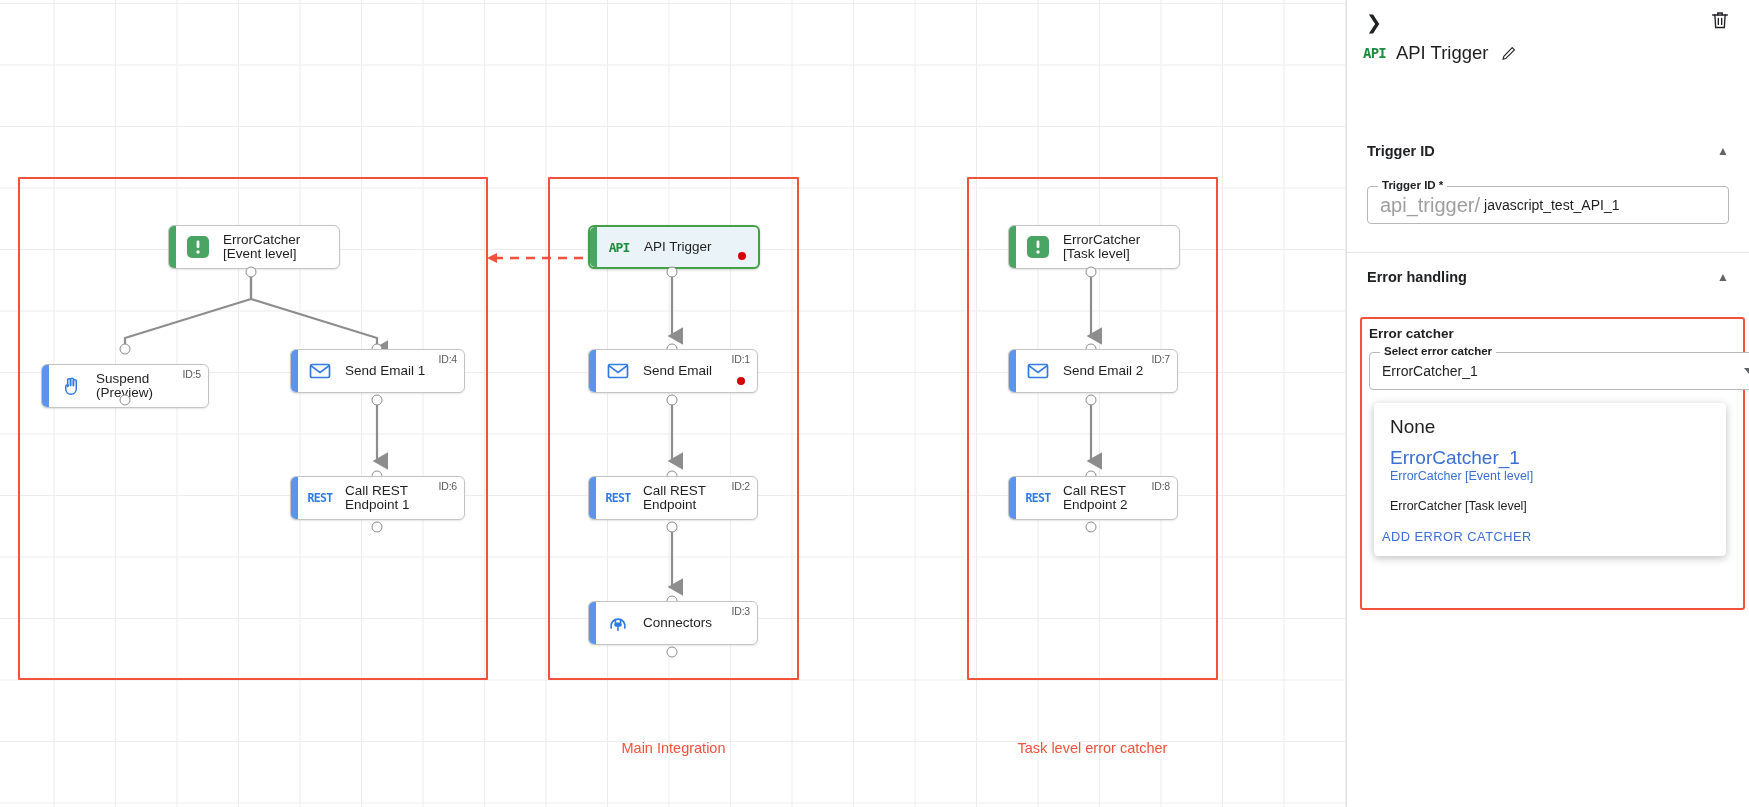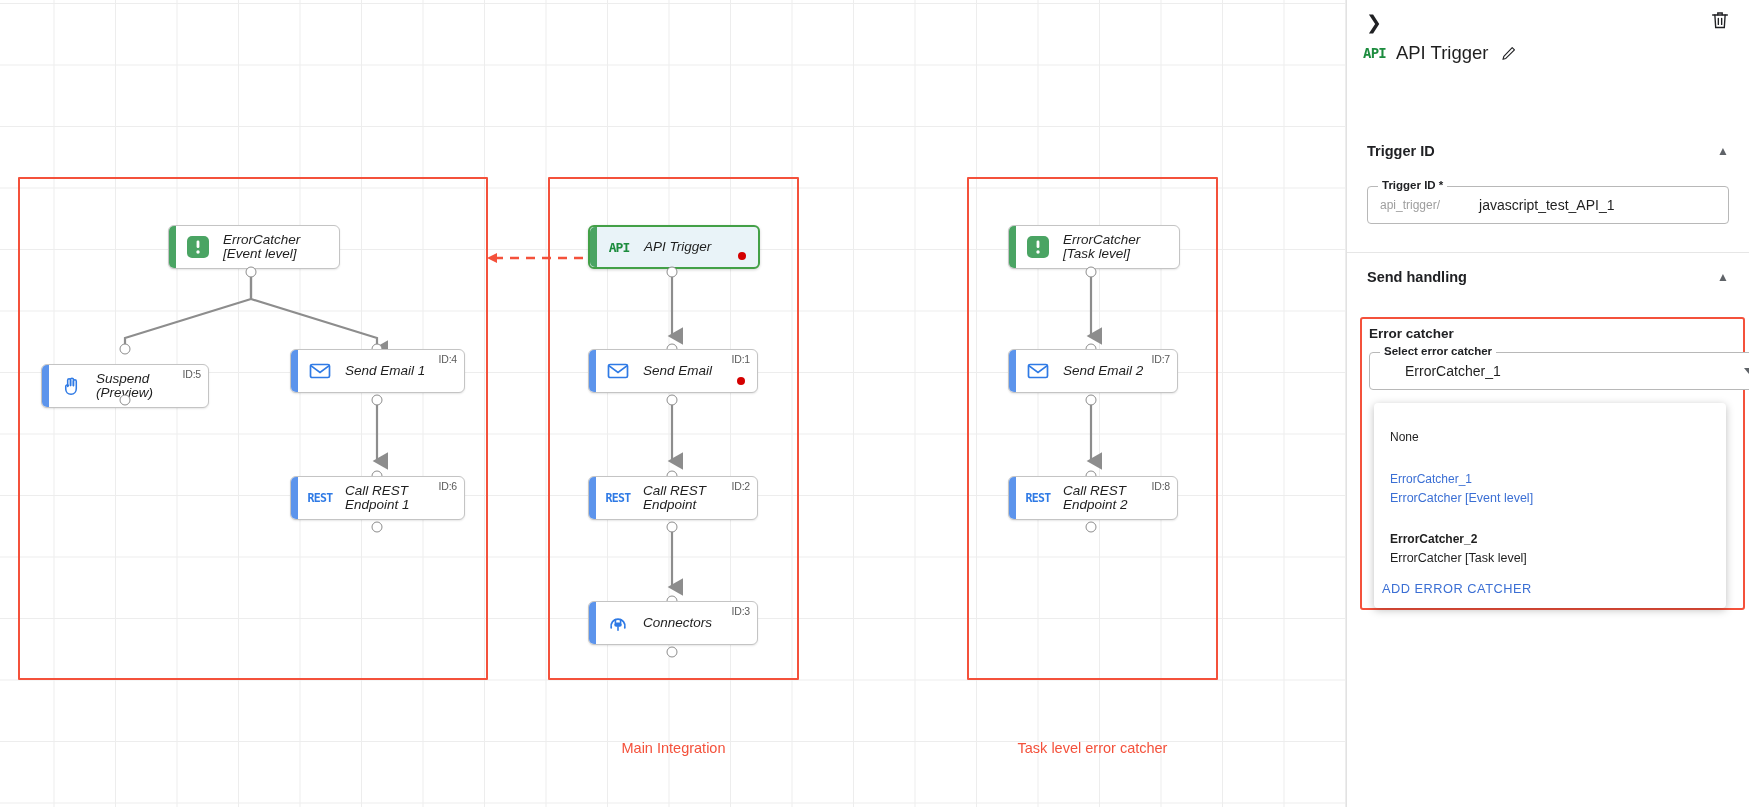--- a/index.html
+++ b/index.html
@@ -78,21 +78,20 @@
   }
   .node .nlabel {
     position: absolute;
     left: 54px;
     top: 50%;
     transform: translateY(-50%);
     font-size: 13.5px;
     color: #1f1f1f;
     line-height: 14px;
     white-space: pre-line;
-    font-style: italic;
   }
   .node .nid {
     position: absolute;
     right: 7px; top: 3px;
     font-size: 10.5px;
     color: #5a5a5a;
     letter-spacing: -0.2px;
   }
   .node .errdot {
     position: absolute;
@@ -194,22 +193,22 @@
   .outlined .legend {
     position: absolute;
     top: -8px; left: 10px;
     background: #ffffff;
     padding: 0 4px;
     font-size: 11.5px;
     font-weight: bold;
     color: #202124;
     white-space: nowrap;
   }
-  .prefix { color: #9e9e9e; font-size: 12px; margin-right: 16px; }
-  .val { color: #1f1f1f; font-size: 14px; margin-left: 23px; }
+  .prefix { color: #9e9e9e; font-size: 20px; margin-right: 4px; }
+  .val { color: #1f1f1f; font-size: 14px; }
 
   .red-box {
     position: absolute;
     border: 2.5px solid #f4513b;
     border-radius: 3px;
   }
   .sub-label { font-size: 13.5px; font-weight: bold; color: #202124; }
 
   .select-arrow {
     position: absolute; right: 10px; top: 50%;
@@ -221,21 +220,21 @@
   }
 
   .dropdown {
     position: absolute;
     background: #ffffff;
     box-shadow: 0 2px 9px rgba(0,0,0,0.26);
     border-radius: 4px;
     padding: 8px 0;
   }
   .dd-item { padding: 6px 16px; cursor: pointer; }
-  .dd-primary { font-size: 12px; color: #1f1f1f; line-height: 19px; margin-top: 11px; }
+  .dd-primary { font-size: 19px; color: #1f1f1f; line-height: 19px; }
   .dd-secondary { font-size: 12.5px; color: #1f1f1f; line-height: 18px; }
   .dd-item.sel .dd-primary, .dd-item.sel .dd-secondary { color: #3b6fd4; }
   .dd-action {
     padding: 8px 16px 4px 8px;
     font-size: 12.8px;
     letter-spacing: 0.5px;
     color: #3b6fd4;
     cursor: pointer;
   }
 </style>
@@ -462,21 +461,21 @@
         <span class="legend">Trigger ID *</span>
         <span class="prefix">api_trigger/</span>
         <span class="val">javascript_test_API_1</span>
       </div>
     </div>
 
     <div class="hr" style="top:252px;"></div>
 
     <div class="section" style="top:256px;">
       <div class="section-head">
-        <span>Send handling</span>
+        <span>Error handling</span>
         <span class="chev">▲</span>
       </div>
     </div>
 
     <div class="red-box" style="left:13px; top:317px; width:385px; height:293px;"></div>
 
     <div class="sub-label" style="position:absolute; left:22px; top:326px;">Error catcher</div>
 
     <div class="outlined" style="position:absolute; left:22px; top:352px; width:396px;">
       <span class="legend">Select error catcher</span>
@@ -486,20 +485,19 @@
 
     <div class="dropdown" style="left:27px; top:403px; width:352px;">
       <div class="dd-item">
         <div class="dd-primary">None</div>
       </div>
       <div class="dd-item sel">
         <div class="dd-primary">ErrorCatcher_1</div>
         <div class="dd-secondary">ErrorCatcher [Event level]</div>
       </div>
       <div class="dd-item">
-        <div class="dd-primary" style="font-weight:bold;">ErrorCatcher_2</div>
         <div class="dd-secondary">ErrorCatcher [Task level]</div>
       </div>
       <div class="dd-action">ADD ERROR CATCHER</div>
     </div>
 
   </div>
 </div>
 
 </body></html>

